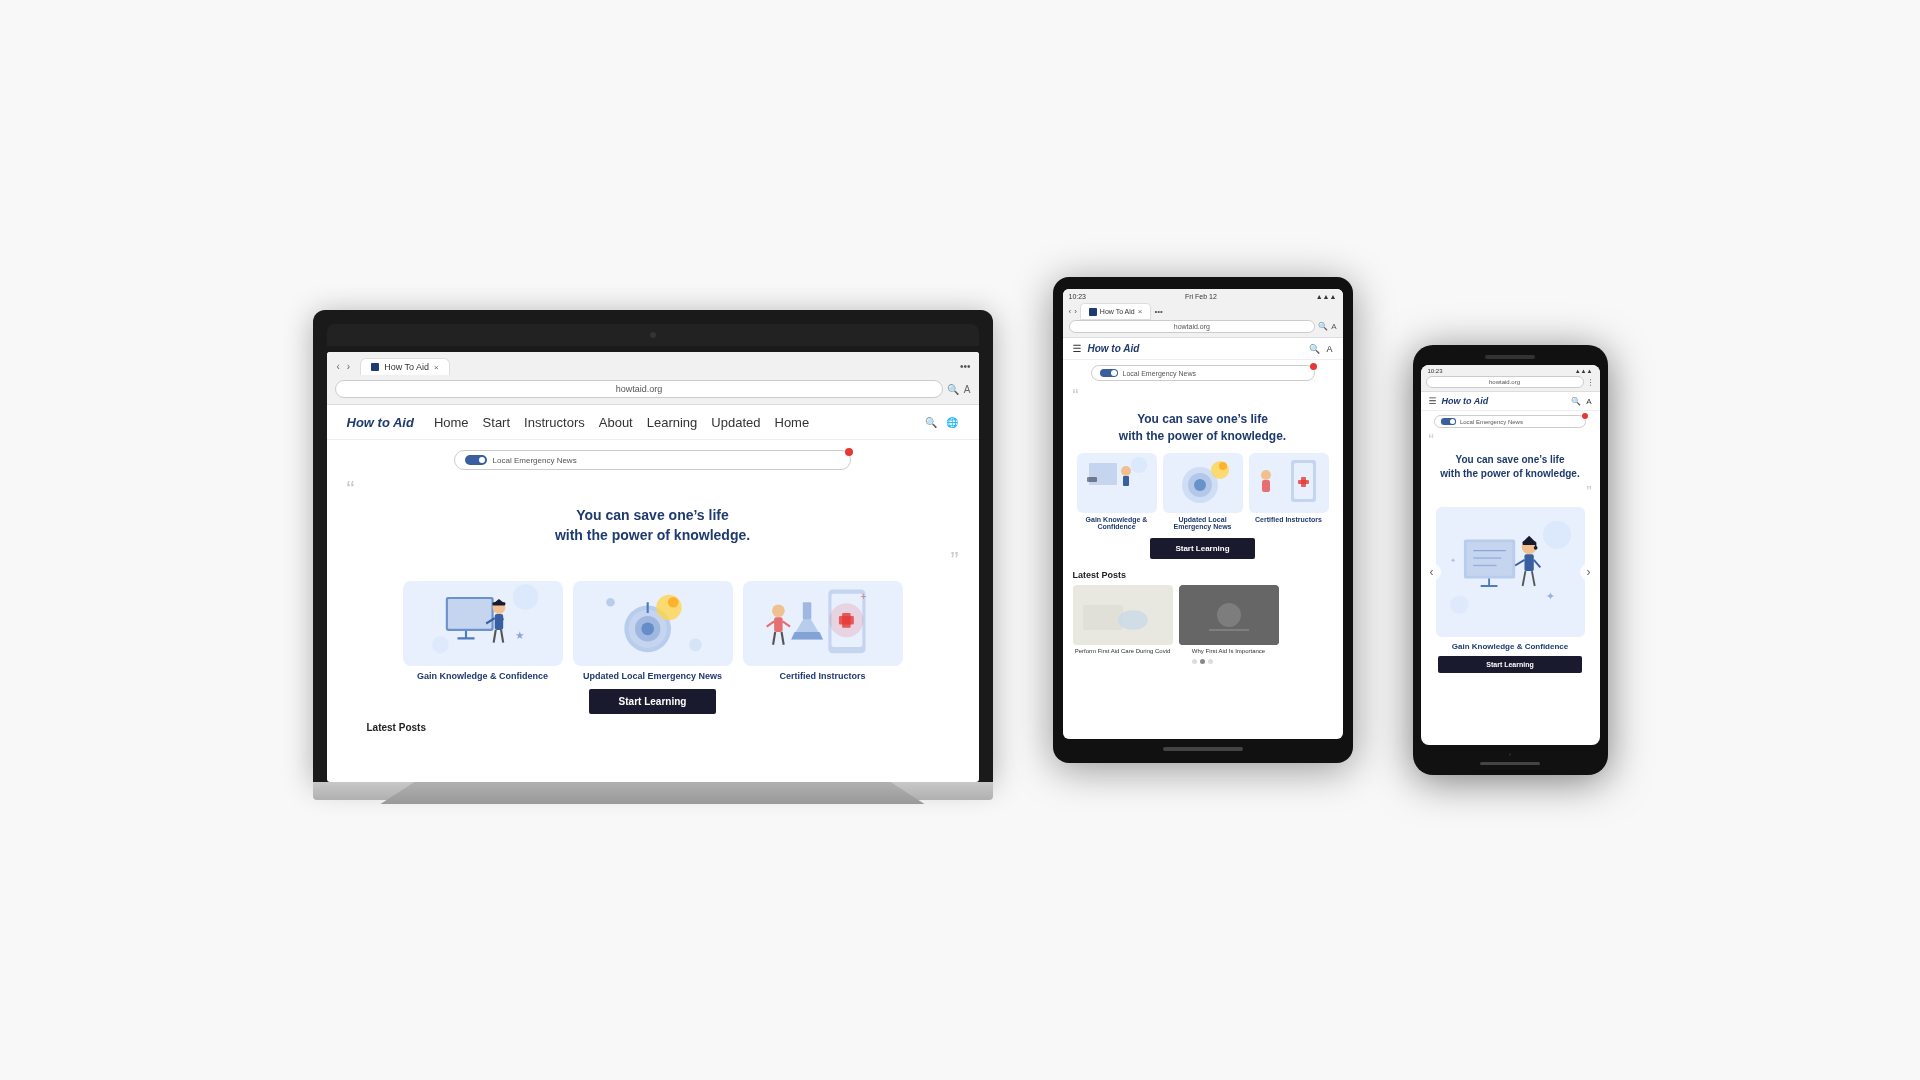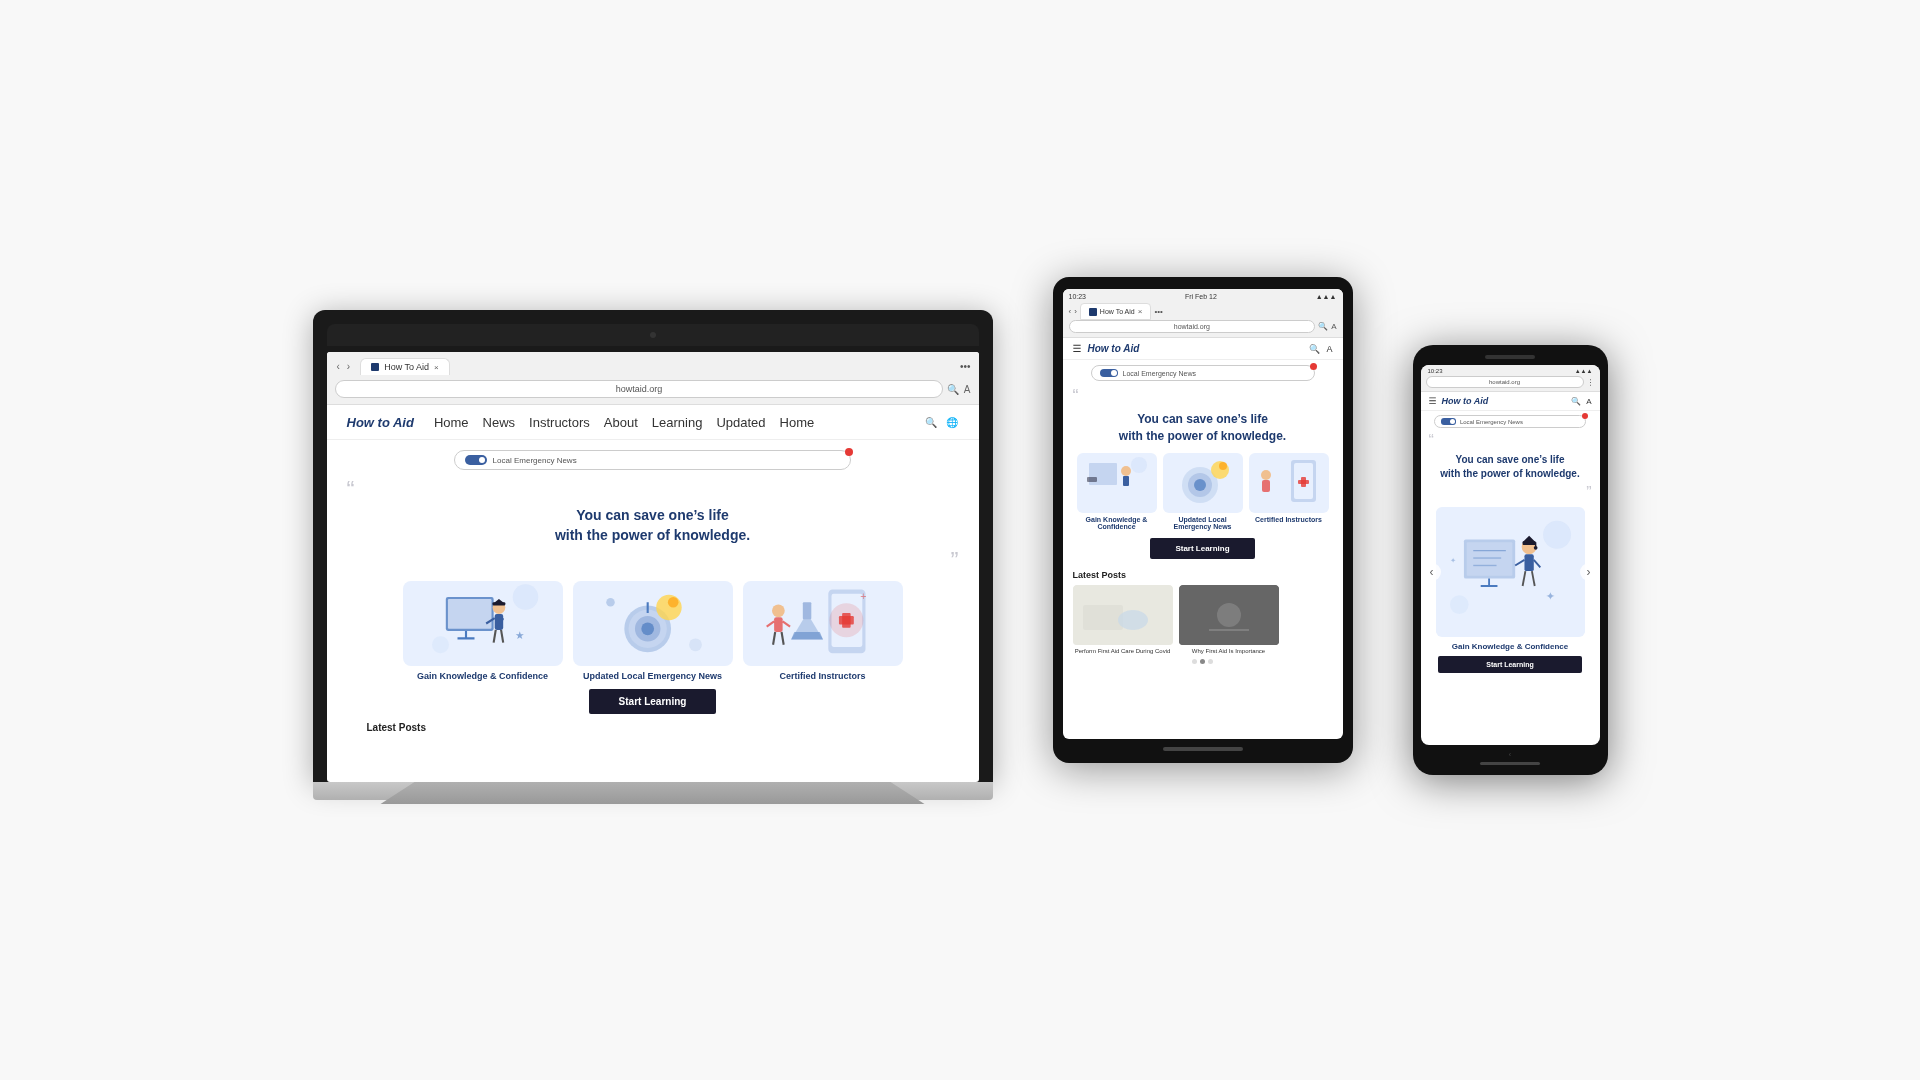--- a/index.html
+++ b/index.html
@@ -900,21 +900,21 @@
             </div>
           </div>
         </div>
 
         <div class="site-content">
 
           <nav class="site-nav">
             <span class="site-logo">How to Aid</span>
             <ul class="site-nav-links">
               <li><a>Home</a></li>
-              <li><a>News</a></li>
+              <li><a>Start</a></li>
               <li><a>Instructors</a></li>
               <li><a>About</a></li>
               <li><a>Learning</a></li>
               <li><a>Updated</a></li>
               <li><a>Home</a></li>
             </ul>
             <div class="site-nav-icons">
               <span class="site-nav-icon">🔍</span>
               <span class="site-nav-icon">🌐</span>
             </div>

